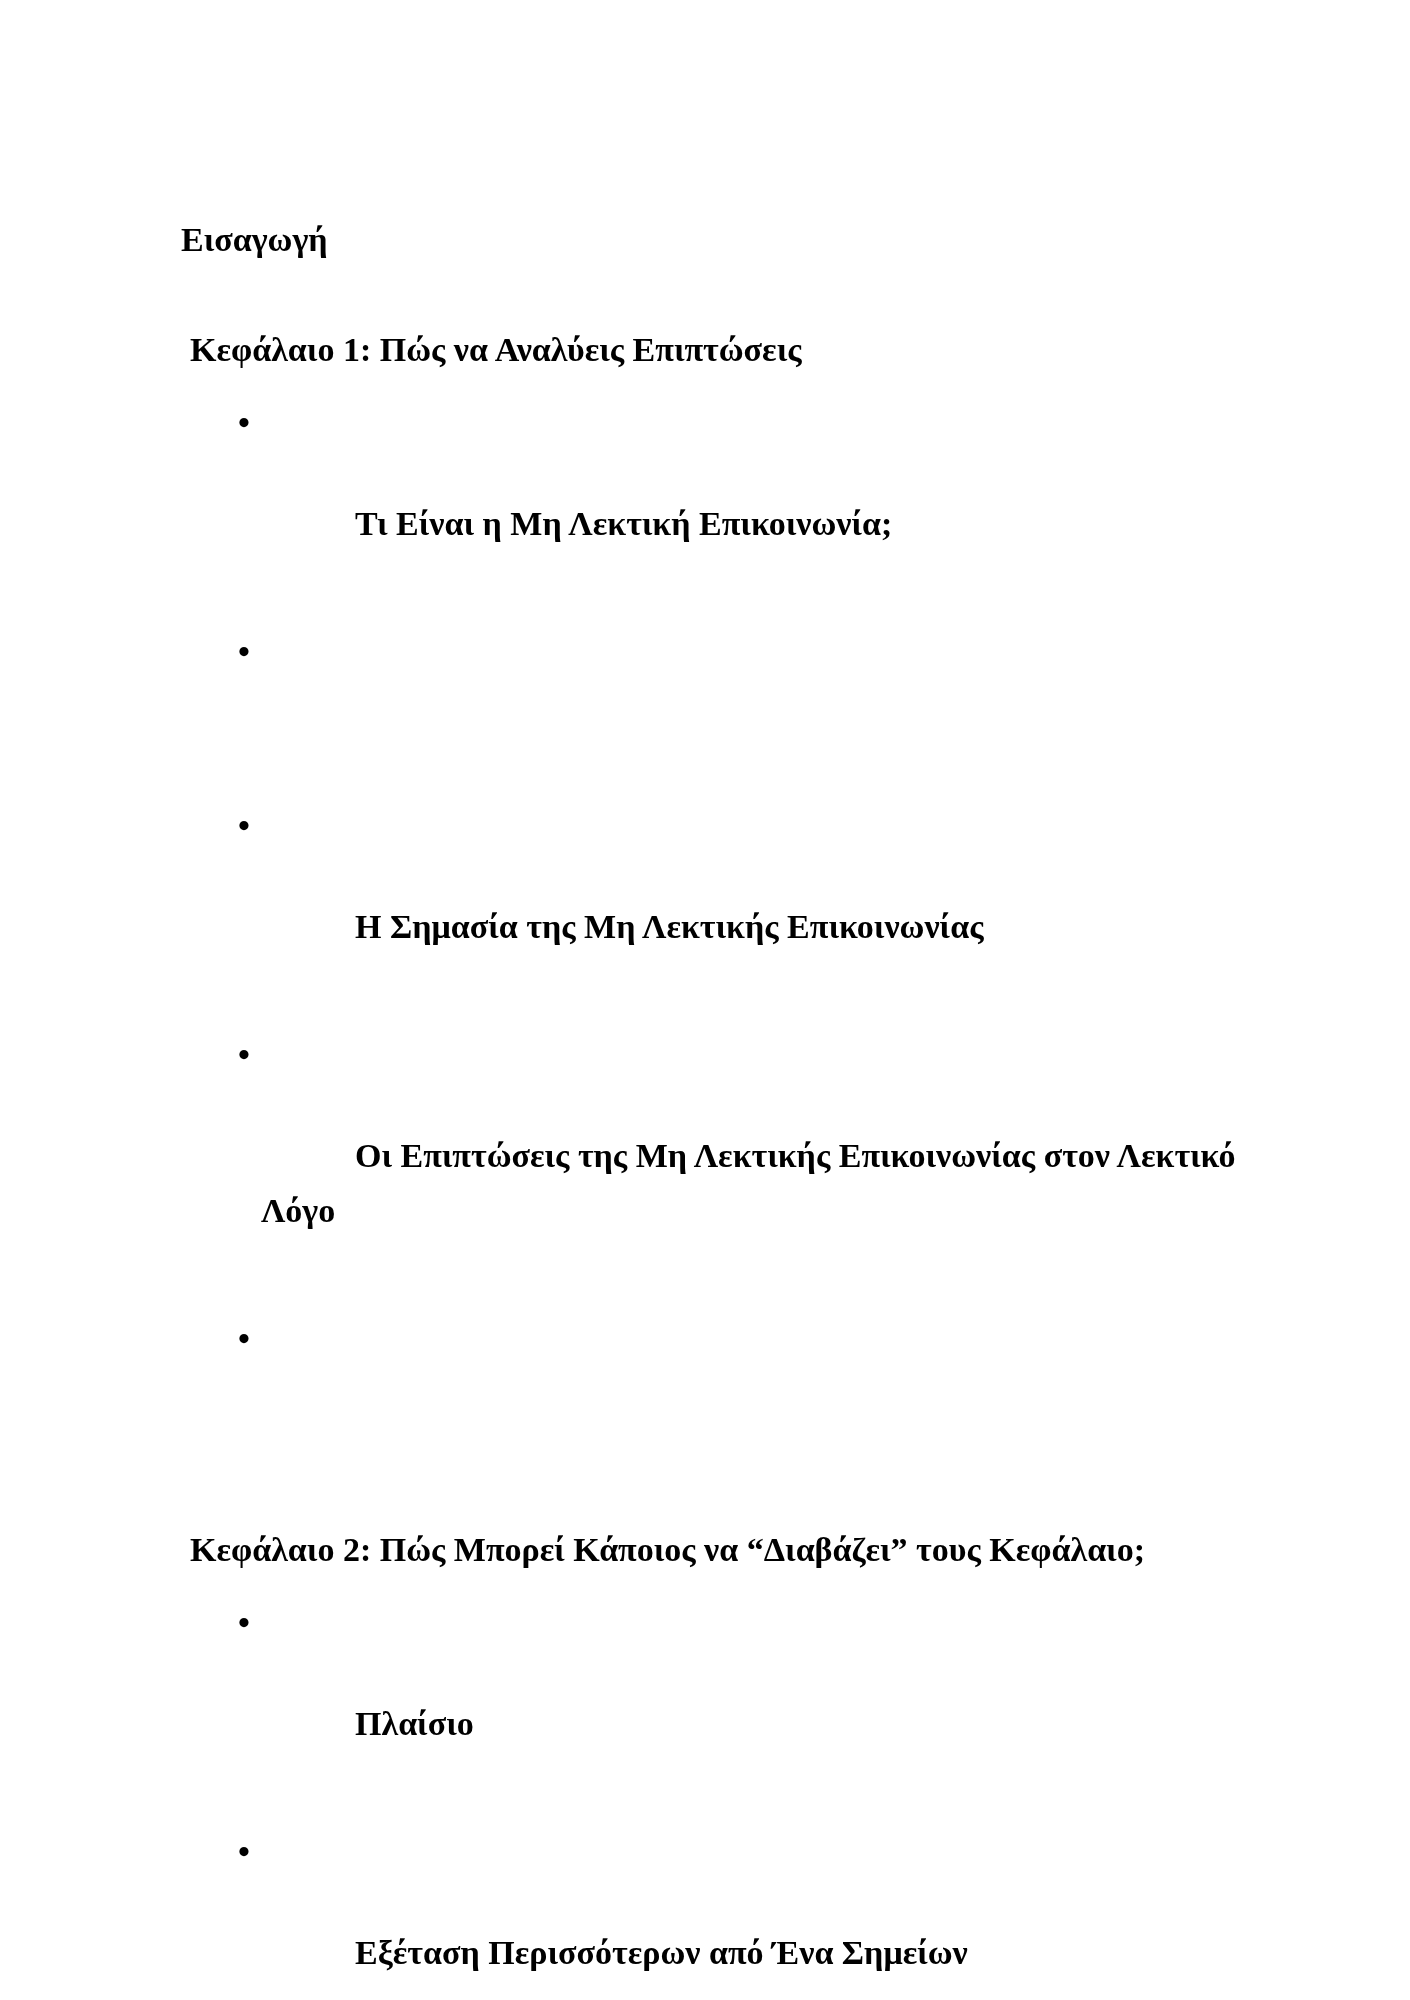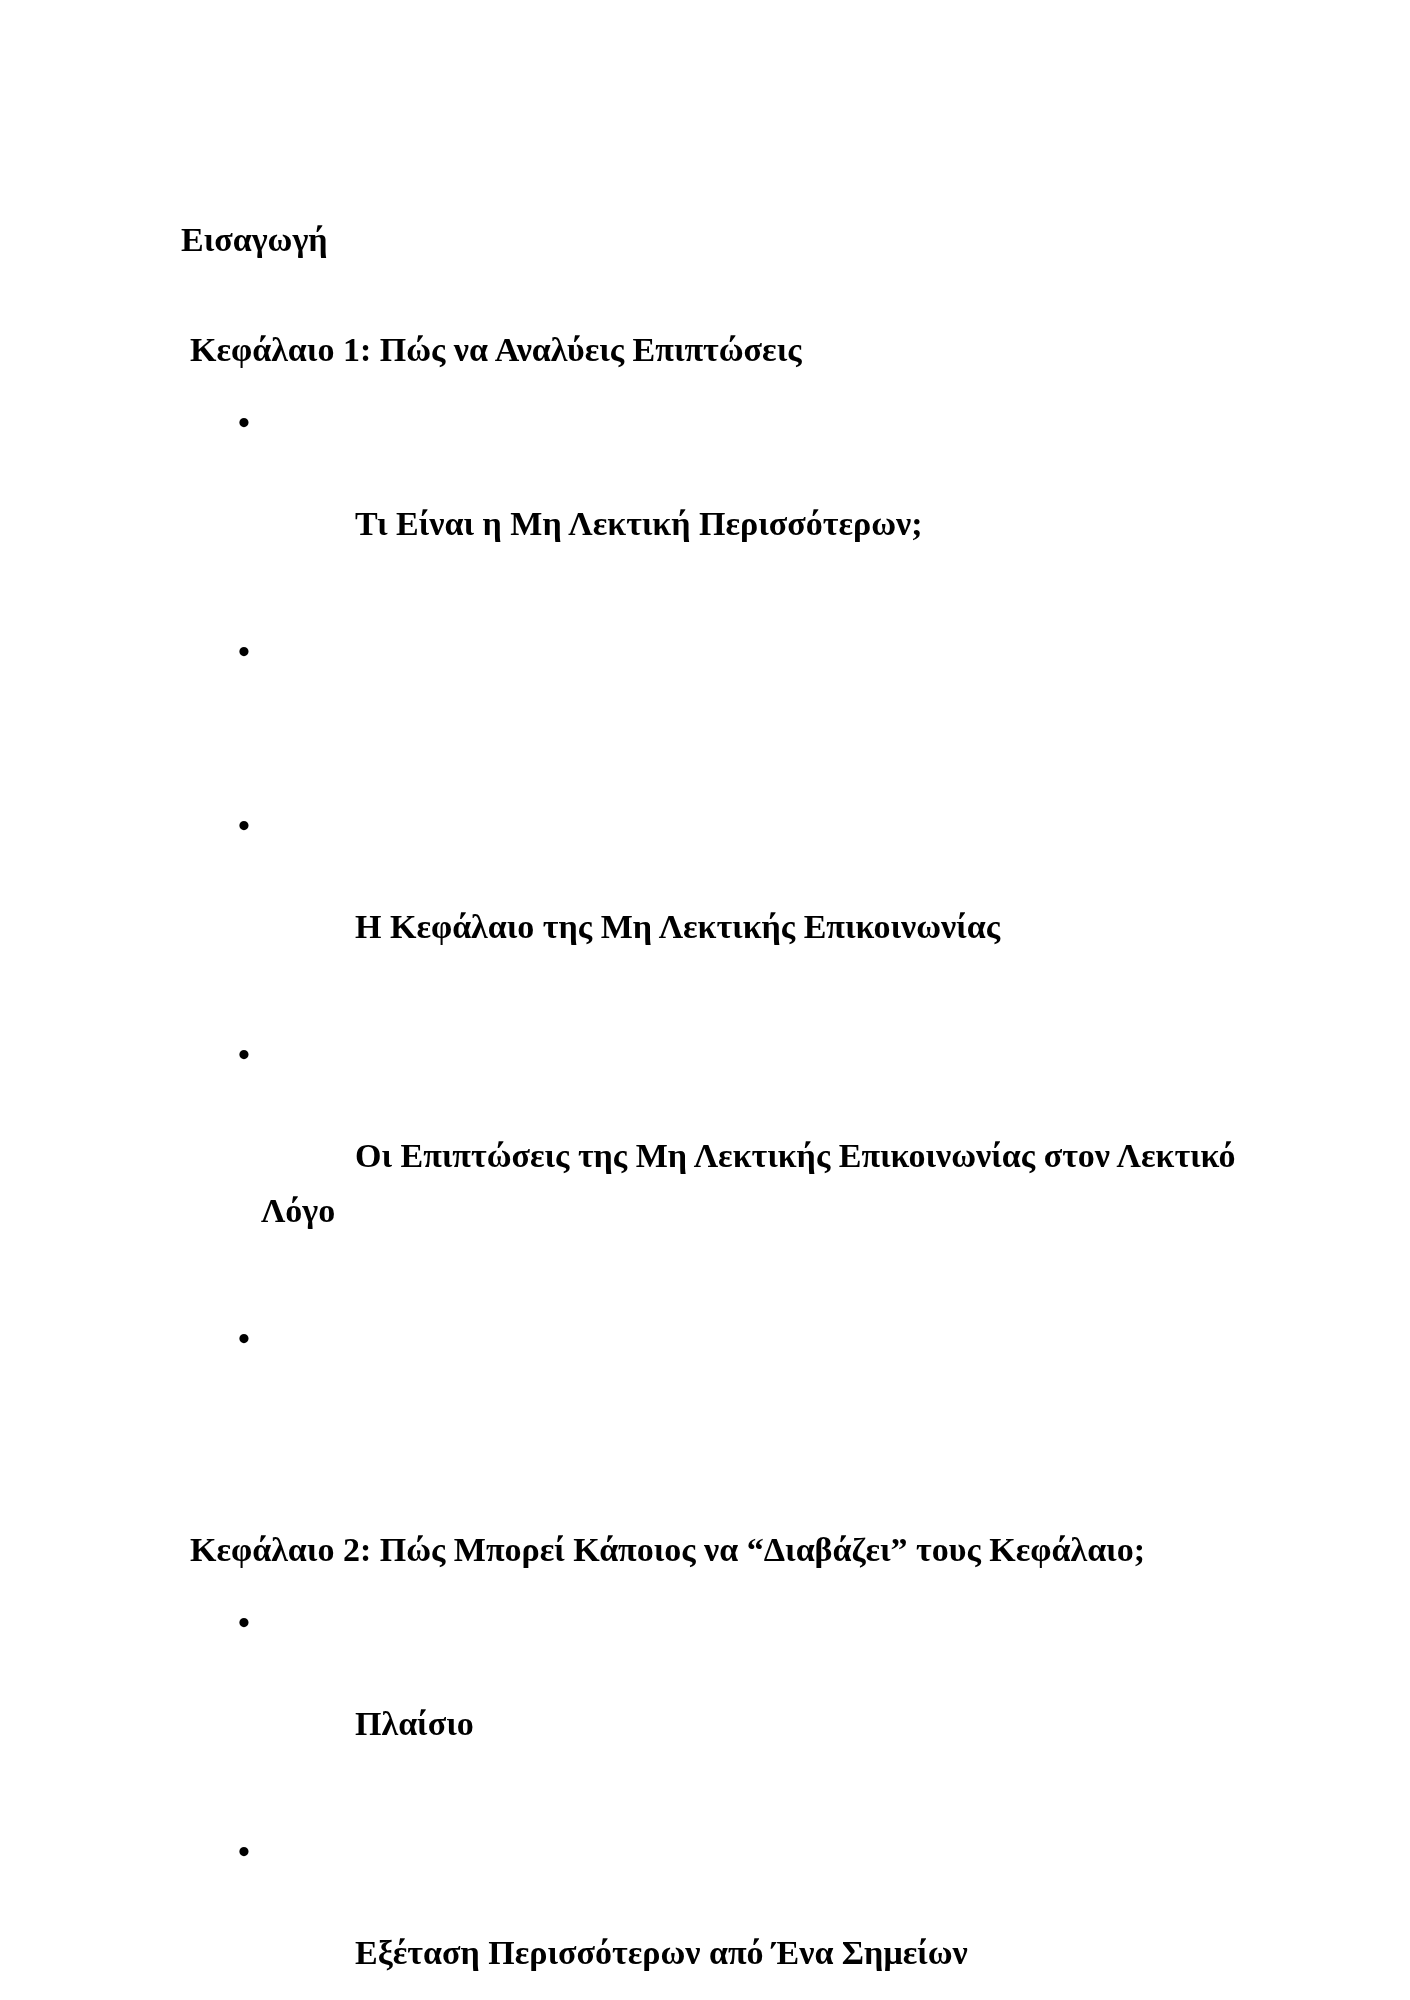--- a/index.html
+++ b/index.html
@@ -45,28 +45,28 @@
 <div class="page">
   <div class="content">
 
     <div class="intro-heading">Εισαγωγή</div>
 
     <div class="section">
       <div class="section-heading">Κεφάλαιο 1: Πώς να Αναλύεις Επιπτώσεις</div>
       <ul class="toc-list">
         <li class="toc-item">
           <span class="bullet">•</span>
-          <span class="label">Τι Είναι η Μη Λεκτική Περισσότερων;</span>
+          <span class="label">Τι Είναι η Μη Λεκτική Επικοινωνία;</span>
         </li>
         <li class="toc-item">
           <span class="bullet">•</span>
         </li>
         <li class="toc-item">
           <span class="bullet">•</span>
-          <span class="label">Η Κεφάλαιο της Μη Λεκτικής Επικοινωνίας</span>
+          <span class="label">Η Σημασία της Μη Λεκτικής Επικοινωνίας</span>
         </li>
         <li class="toc-item">
           <span class="bullet">•</span>
           <span class="label">Οι Επιπτώσεις της Μη Λεκτικής Επικοινωνίας στον Λεκτικό
 Λόγο</span>
         </li>
         <li class="toc-item">
           <span class="bullet">•</span>
         </li>
       </ul>

